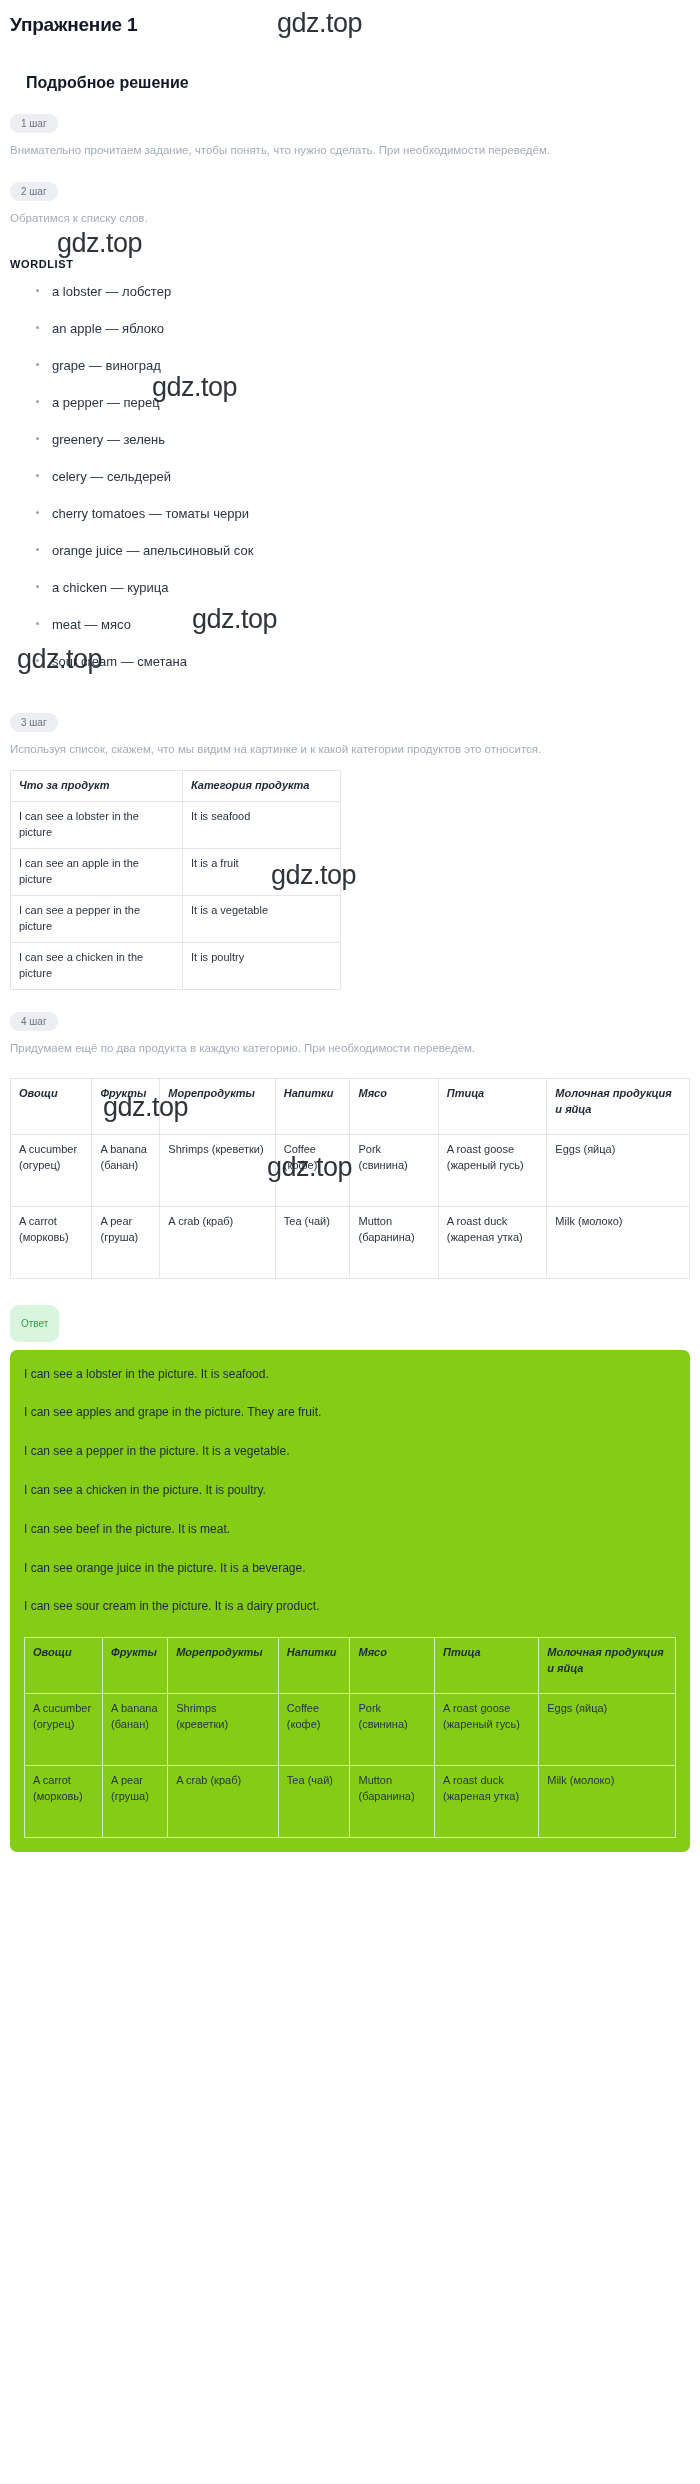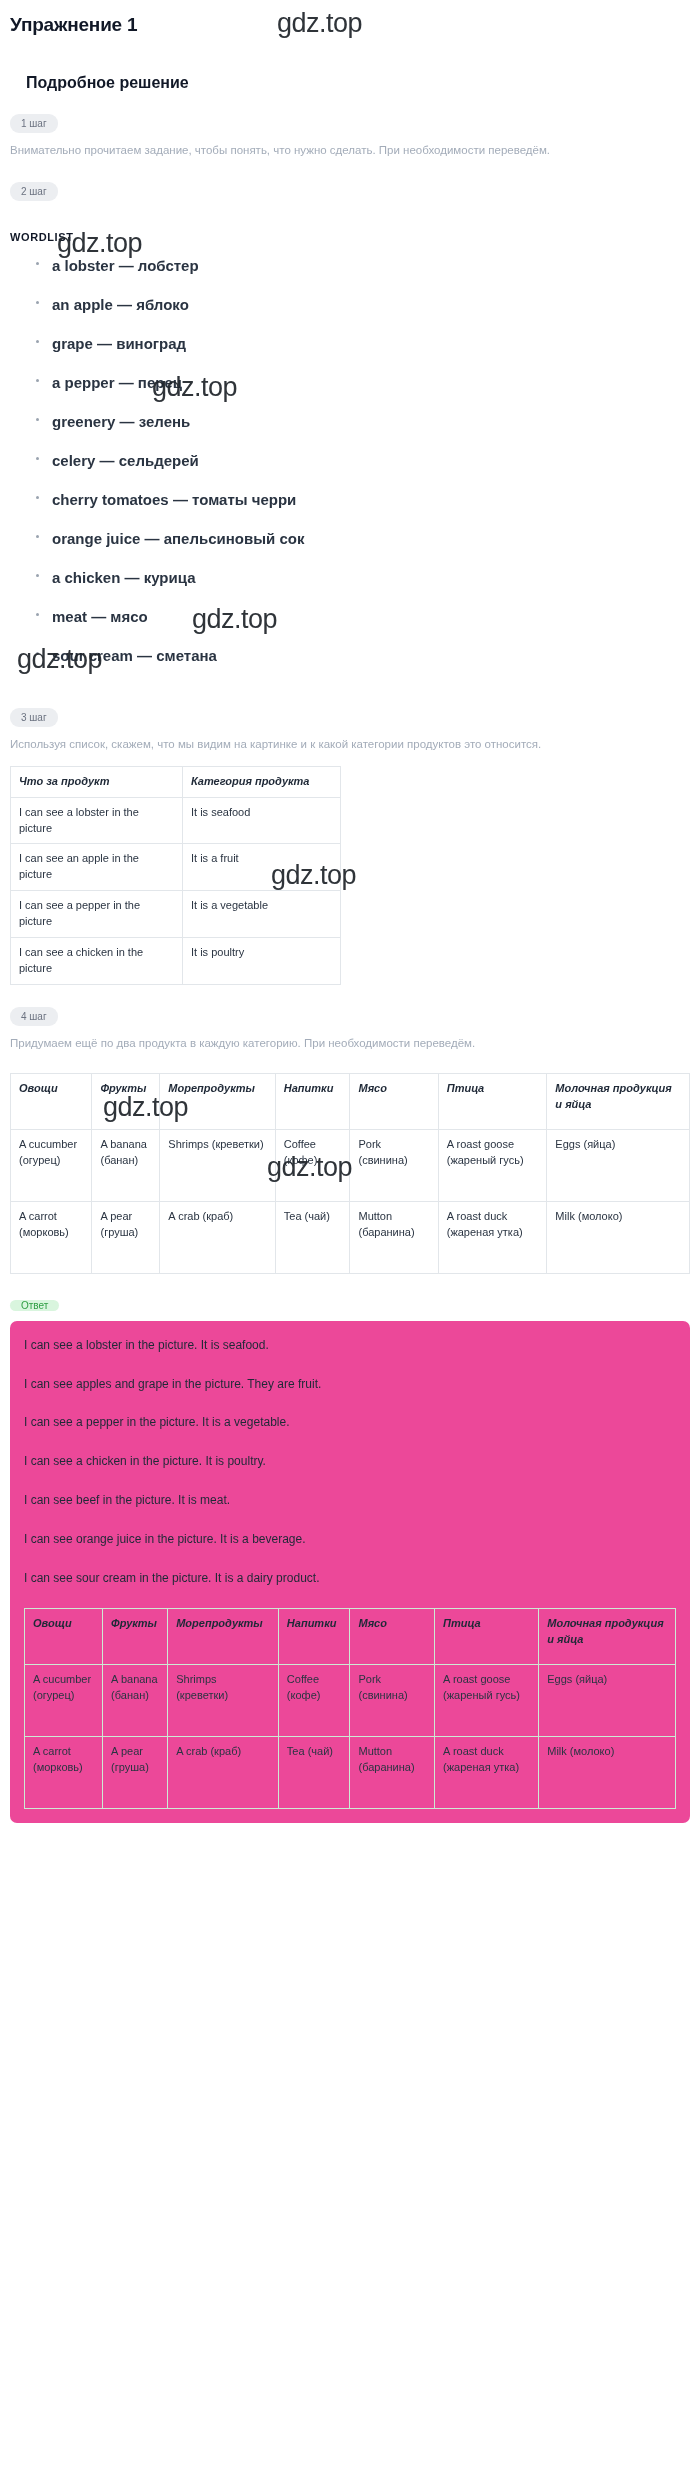--- a/index.html
+++ b/index.html
@@ -59,26 +59,25 @@
     letter-spacing: 0.6px;
     margin: 30px 0 0 0;
   }
 
   ul.wordlist {
     margin: 14px 0 0 0;
     padding-left: 26px;
     list-style: none;
   }
   ul.wordlist li {
-    font-size: 15px;
+    font-size: 13px;
     color: #2a3442;
     margin: 0 0 22px 0;
     position: relative;
     padding-left: 16px;
-    font-weight: bold;
   }
   ul.wordlist li::before {
     content: "";
     position: absolute;
     left: 0; top: 5px;
     width: 3px; height: 3px;
     border-radius: 50%;
     background: #9aa3af;
   }
 
@@ -111,25 +110,25 @@
   table.t2 { width: 100%; margin-top: 20px; }
   table.t2 th { height: 56px; vertical-align: top; }
   table.t2 td { height: 72px; }
 
   .answer-badge {
     display: inline-block;
     background: #d9f5de;
     color: #2f9e44;
     font-size: 10px;
     border-radius: 9px;
-    padding: 0 11px;
+    padding: 13px 11px;
     margin: 26px 0 0 0;
   }
   .answer-box {
-    background: #ec4899;
+    background: #84cc16;
     border-radius: 7px;
     margin-top: 8px;
     padding: 16px 14px 14px 14px;
   }
   .answer-box p {
     font-size: 12px;
     color: #1f2937;
     margin: 0 0 22px 0;
     line-height: 1.4;
   }
@@ -155,20 +154,21 @@
 <div class="page">
 
   <h1 class="ex-title">Упражнение 1</h1>
 
   <h2 class="solution-title">Подробное решение</h2>
 
   <div class="step-badge">1 шаг</div>
   <p class="muted-par">Внимательно прочитаем задание, чтобы понять, что нужно сделать. При необходимости переведём.</p>
 
   <div class="step-badge">2 шаг</div>
+  <p class="muted-par">Обратимся к списку слов.</p>
 
   <div class="wordlist-title">WORDLIST</div>
   <ul class="wordlist" id="wordlist">
       <li>a lobster — лобстер</li>
       <li>an apple — яблоко</li>
       <li>grape — виноград</li>
       <li>a pepper — перец</li>
       <li>greenery — зелень</li>
       <li>celery — сельдерей</li>
       <li>cherry tomatoes — томаты черри</li>

